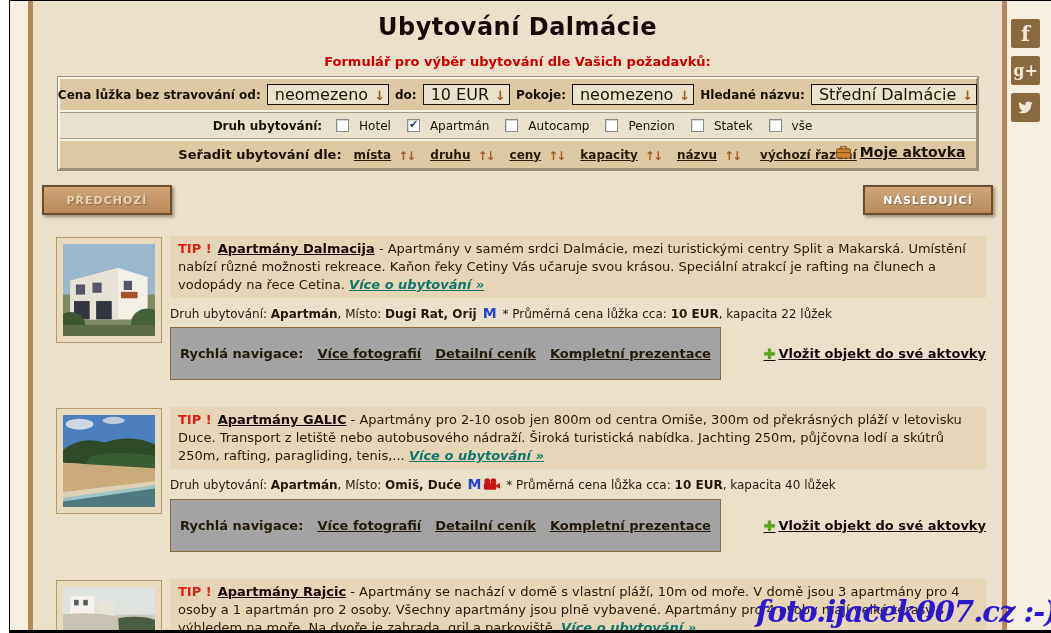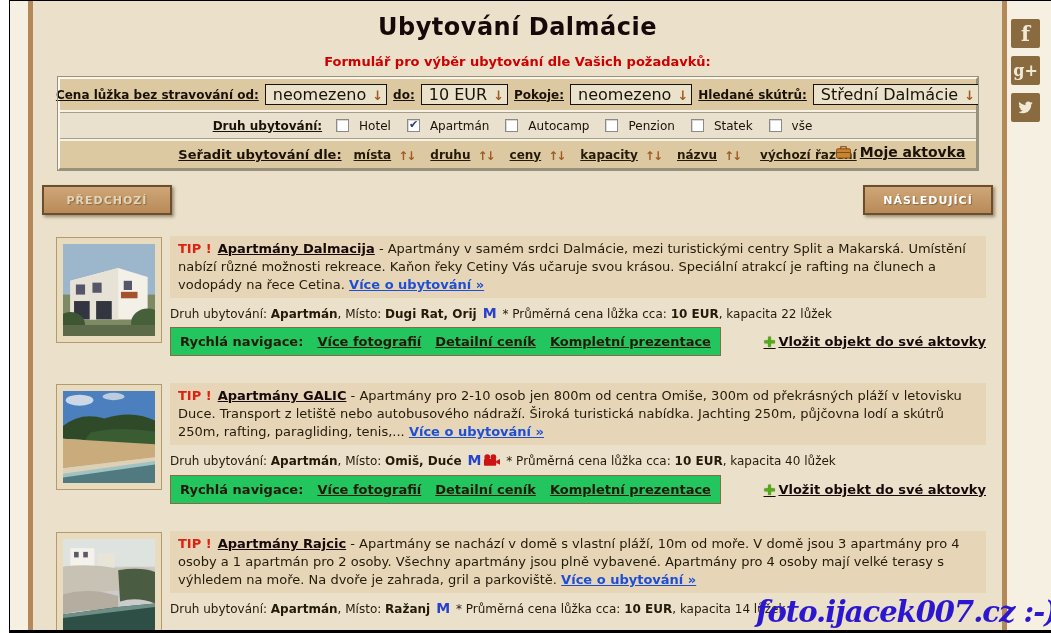--- a/index.html
+++ b/index.html
@@ -22,21 +22,21 @@
   
   .filter-form {
     width:920px; margin:8px auto 0;
     border:2px solid; border-color:#fbf7ec #98917d #98917d #fbf7ec;
     outline:1px solid #98917d;
   }
   .form-row { display:flex; align-items:center; justify-content:center; gap:6px; }
   .form-row.selects { height:31px; background:#dcc9a2; }
   .form-row.checks  { height:31px; background:#e9e1cd; border-top:2px solid #f7f2e4; border-bottom:2px solid #f7f2e4; box-shadow:0 1px 0 #a59e8a inset, 0 -1px 0 #a59e8a inset; }
   .form-row.sort    { height:27px; background:#dcc9a2; position:relative; }
-  .flabel { font-size:12px; font-weight:bold; color:#1a1208; white-space:nowrap;text-decoration:underline; }
+  .flabel { font-size:12px; font-weight:bold; color:#1a1208; white-space:nowrap; }
   .dd {
     display:inline-flex; align-items:center; justify-content:space-between;
     height:21px; background:#ebe2cb; border:1px solid #1a1208; padding:0 3px 0 7px; cursor:pointer;
   }
   .dd .dd-val { font-size:16px; color:#1a1208; white-space:nowrap;text-align:right; }
   .dd .dd-arrow::after { content:"↓"; font-size:13px; font-weight:bold; color:#a05a22; margin-left:6px; }
   .cb {
     width:13px; height:13px; background:#fff; border:1px solid #8a8a8a;
     box-shadow:1px 1px 0 #d8d8d8 inset; display:inline-block; position:relative; cursor:pointer;
   }
@@ -67,28 +67,28 @@
   .listing { position:relative; padding-left:137px; margin-bottom:27px; min-height:112px; }
   .thumb {
     position:absolute; left:24px; top:2px; width:104px; height:104px;
     border:6px solid #e9dbbd; outline:1px solid #b49a6e;
     box-shadow:1px 1px 0 #fff inset; cursor:pointer; background:#ccc;
   }
   .thumb svg { display:block; width:92px; height:92px; }
   .desc-box { width:816px; background:#e6d6b7; padding:4px 8px; font-size:13px; line-height:18px; color:#241a0a; }
   .tip { color:#dd2211; font-weight:bold; margin-right:6px; }
   .name-link { font-weight:bold; color:#17090a; text-decoration:underline; cursor:pointer; }
-  .more-link { font-weight:bold; color:#1d4ed8; text-decoration:underline; cursor:pointer; }
+  .more-link { font-weight:bold; color:#0f766e; text-decoration:underline; cursor:pointer;font-style:italic; }
   .meta { font-size:12px; color:#241a0a; margin-top:7px; white-space:nowrap; }
   .meta b { font-weight:bold; }
   .map-icon { font-size:14px; font-weight:bold; color:#2742cc; margin:0 2px 0 6px; cursor:pointer; }
   .video-icon { display:inline-block; vertical-align:-1px; margin-right:2px; cursor:pointer; }
   .nav-row { display:flex; align-items:center; justify-content:space-between; margin-top:6px; width:816px; }
   .nav-box {
-    background:#22c55e; border:1px solid #8a6a42; padding:6px 9px;
+    background:#a3a3a3; border:1px solid #8a6a42; padding:18px 9px;
     font-size:13px; color:#241a0a; display:flex; gap:14px; align-items:center;
   }
   .nav-box b { font-weight:bold; }
   .nav-link { font-weight:bold; color:#241a0a; text-decoration:underline; cursor:pointer; }
   .basket-link { display:flex; align-items:center; gap:3px; font-size:13px; font-weight:bold; color:#17090a; text-decoration:underline; cursor:pointer; }
   .plus-icon { color:#55aa18; font-size:14px; font-weight:bold; text-shadow:0 0 1px #2a6a00; text-decoration:none; display:inline-block; }
   
   .social { position:absolute; right:19px; top:18px; display:flex; flex-direction:column; gap:8px; }
   .social-btn {
     width:29px; height:29px; background:#8a6a3f; border-radius:2px; cursor:pointer;
@@ -124,21 +124,21 @@
         <span class="flabel">do:</span>
         <span class="dd" style="width:124px;">
           <span class="dd-val">10 EUR</span>
           <span class="dd-arrow"></span>
         </span>
         <span class="flabel">Pokoje:</span>
         <span class="dd">
           <span class="dd-val">neomezeno</span>
           <span class="dd-arrow"></span>
         </span>
-        <span class="flabel">Hledané skútrů:</span>
+        <span class="flabel">Hledané názvu:</span>
         <span class="dd">
           <span class="dd-val">Střední Dalmácie</span>
           <span class="dd-arrow"></span>
         </span>
       </div>
 
       <div class="form-row checks">
         <span class="flabel" style="margin-right:8px;">Druh ubytování:</span>
         <span class="cb"></span>
         <span class="cb-label">Hotel</span>

